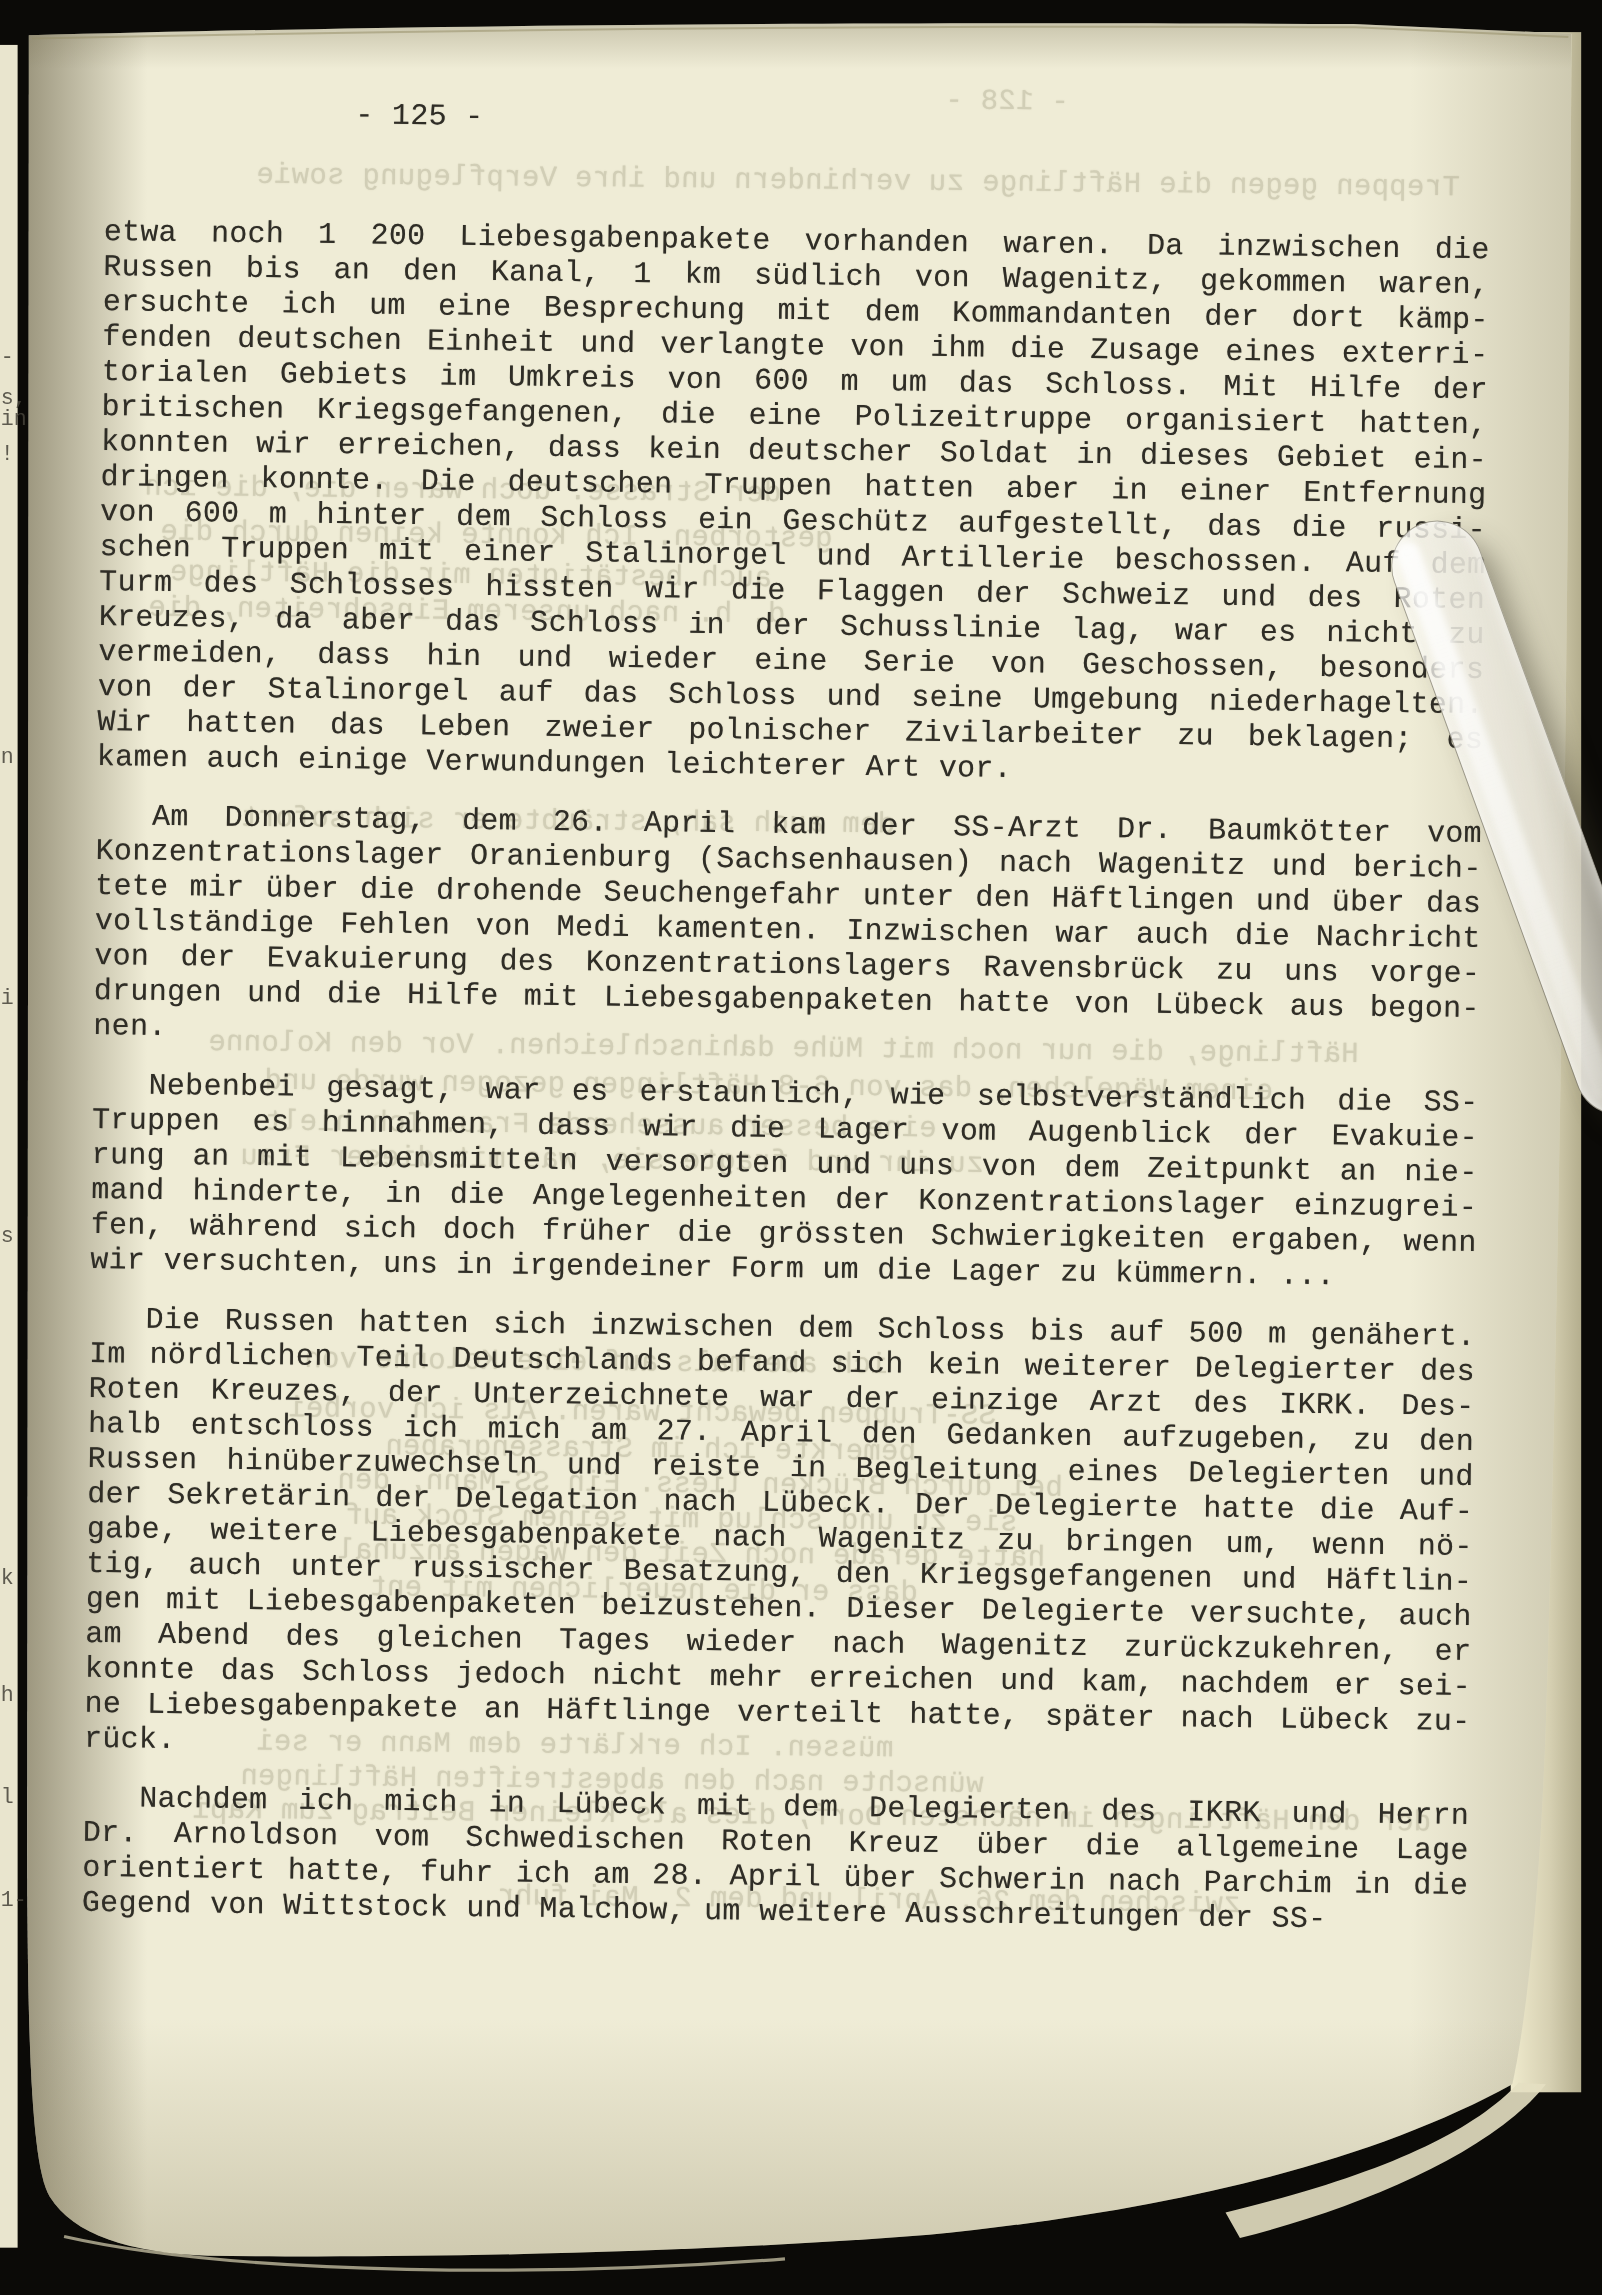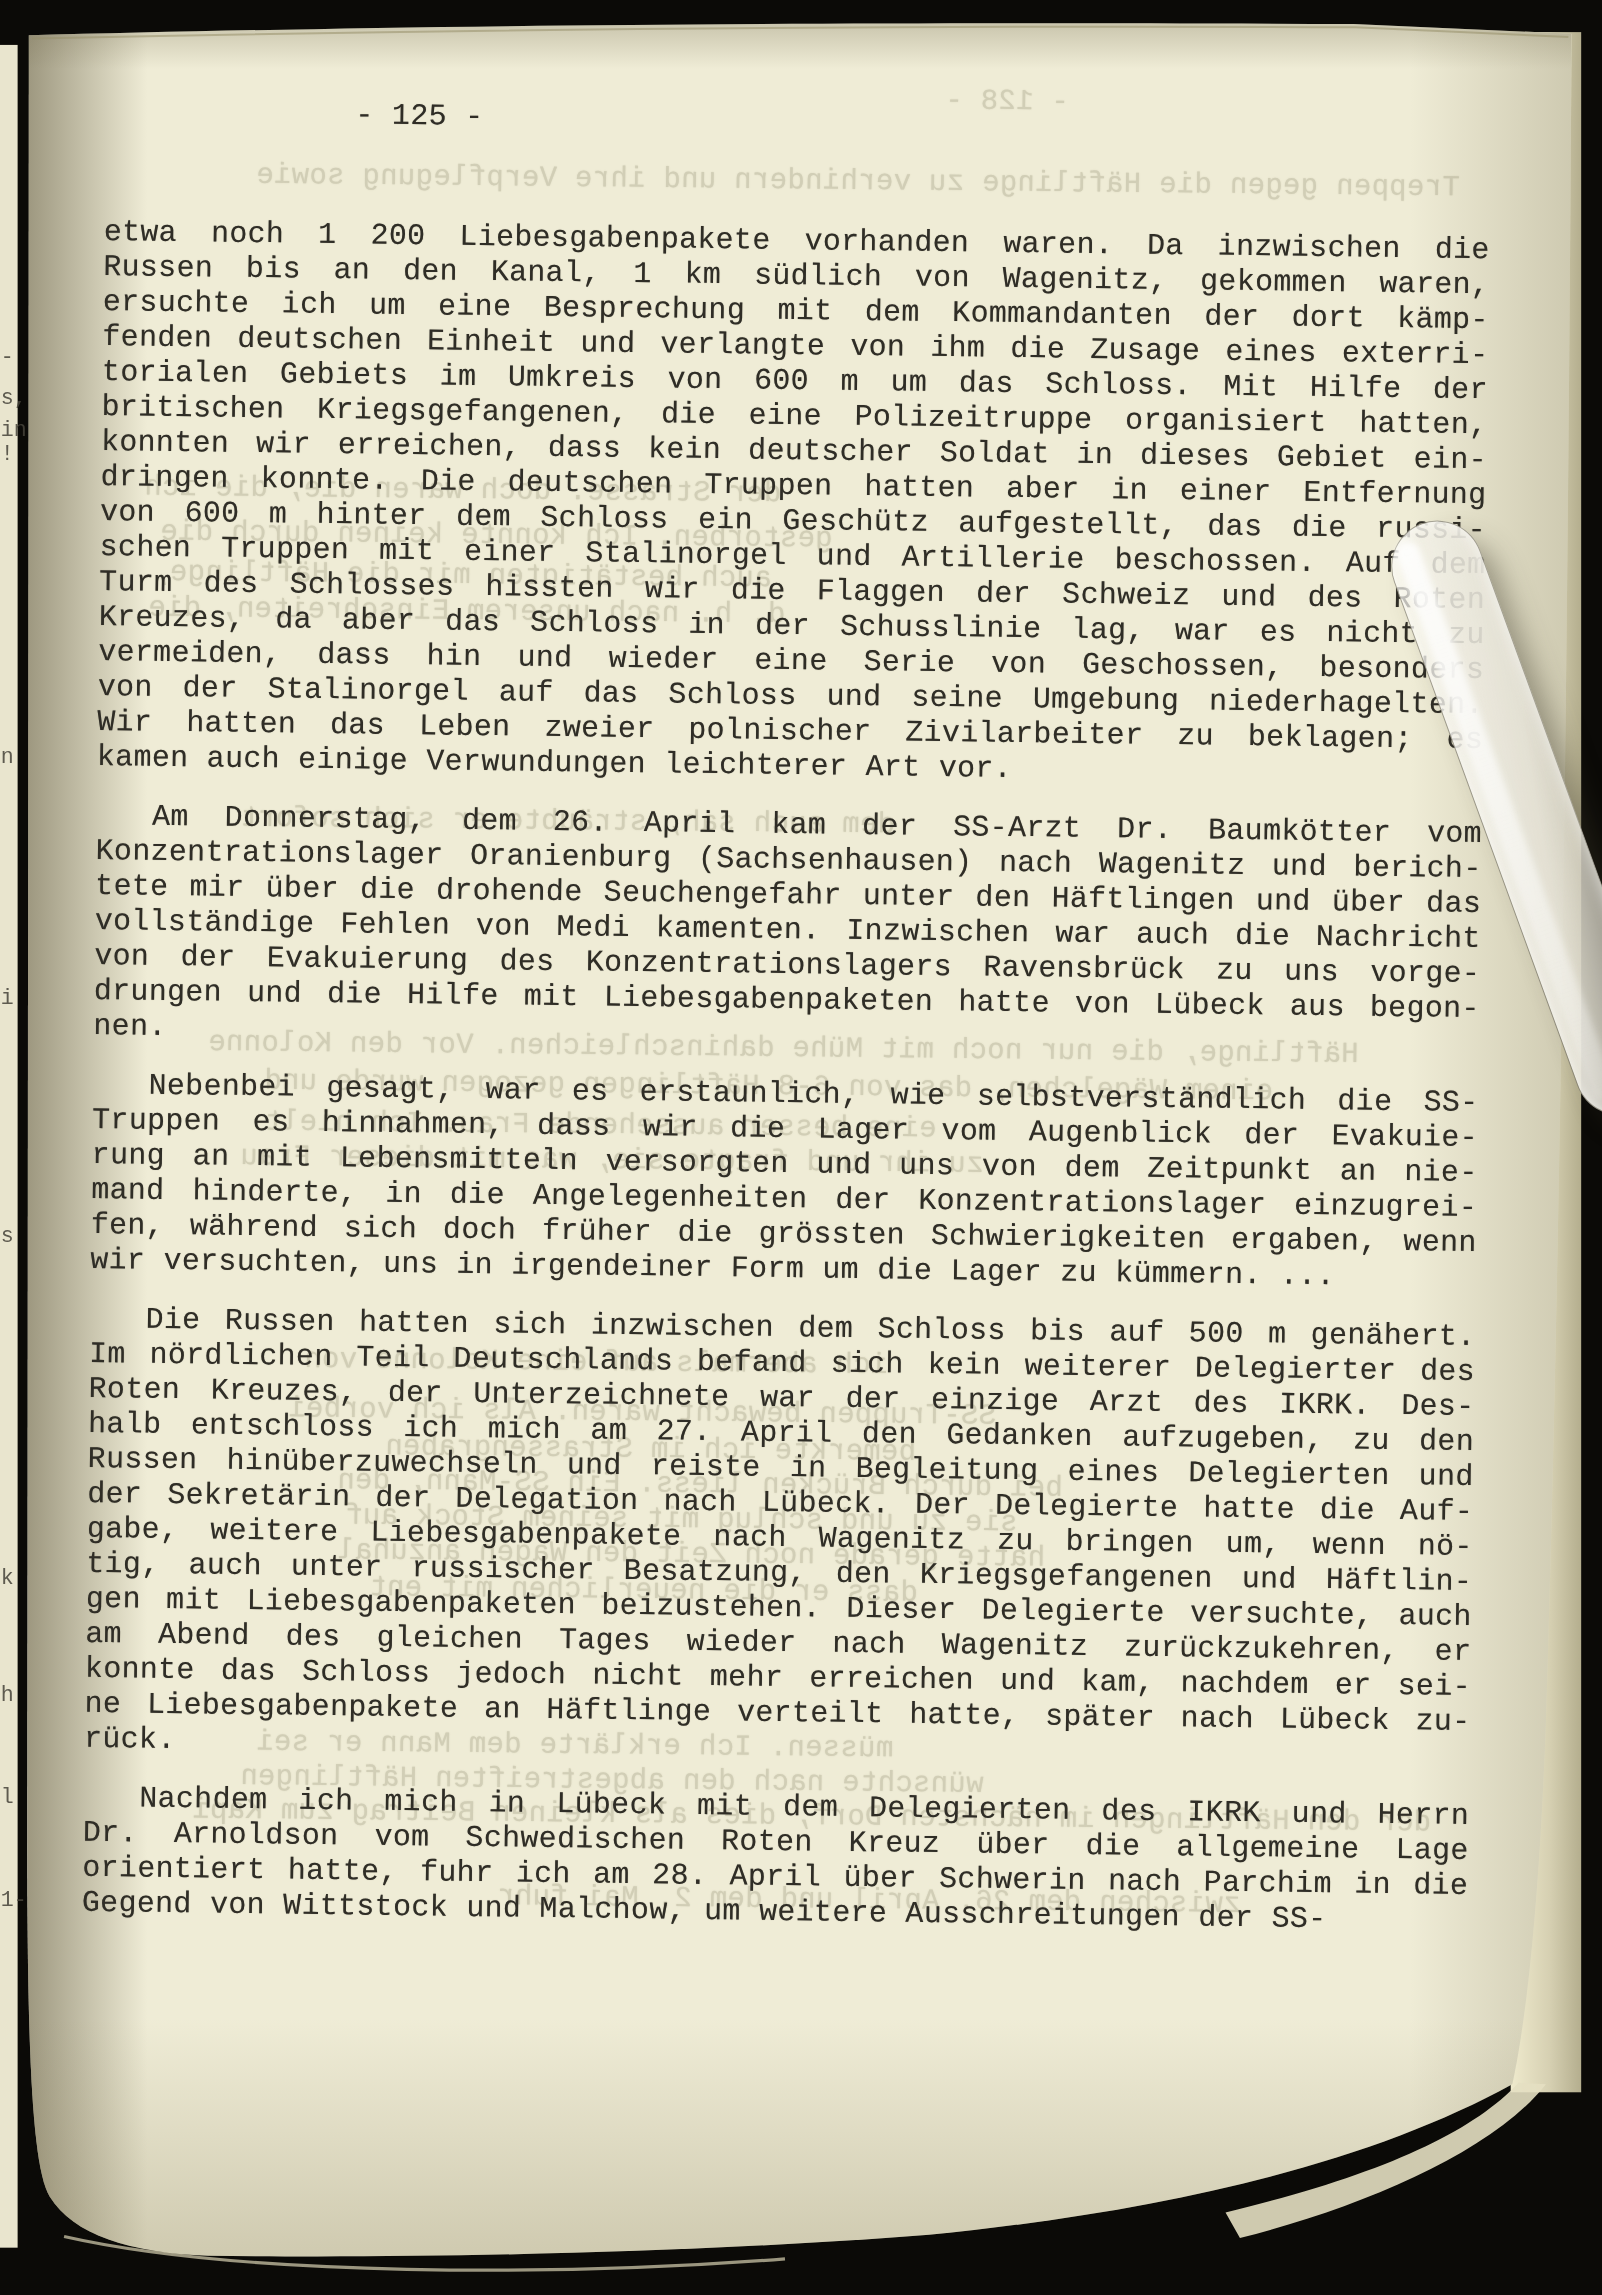--- a/index.html
+++ b/index.html
@@ -131,21 +131,21 @@
       <div class="ghost" style="top: 1574px; left: 369px;">dass er die neuerlichen mit ent</div>
       <div class="ghost" style="top: 1729px; left: 256px;">müssen. Ich erklärte dem Mann er sei</div>
       <div class="ghost" style="top: 1764px; left: 240px;">wünschte nach den abgestreiften Häftlingen</div>
       <div class="ghost" style="top: 1800px; left: 192px;">der den Häftlingen im nächsten Dorf, dies als kleinen Beitrag zum Kapi</div>
       <div class="ghost" style="top: 1884px; left: 497px;">zwischen dem 26. April und dem 2. Mai fuhr</div>
     </div>
 
   <div class="edge-frags" id="frag-layer">
       <div class="frag" style="top: 345px;">-</div>
       <div class="frag" style="top: 386px;">s,</div>
-      <div class="frag" style="top: 418px;">in</div>
+      <div class="frag" style="top: 407px;">in</div>
       <div class="frag" style="top: 442px;">!</div>
       <div class="frag" style="top: 745px;">n</div>
       <div class="frag" style="top: 986px;">i</div>
       <div class="frag" style="top: 1224px;">s</div>
       <div class="frag" style="top: 1566px;">k</div>
       <div class="frag" style="top: 1683px;">h</div>
       <div class="frag" style="top: 1785px;">l</div>
       <div class="frag" style="top: 1888px;">1-</div>
     </div>
 

